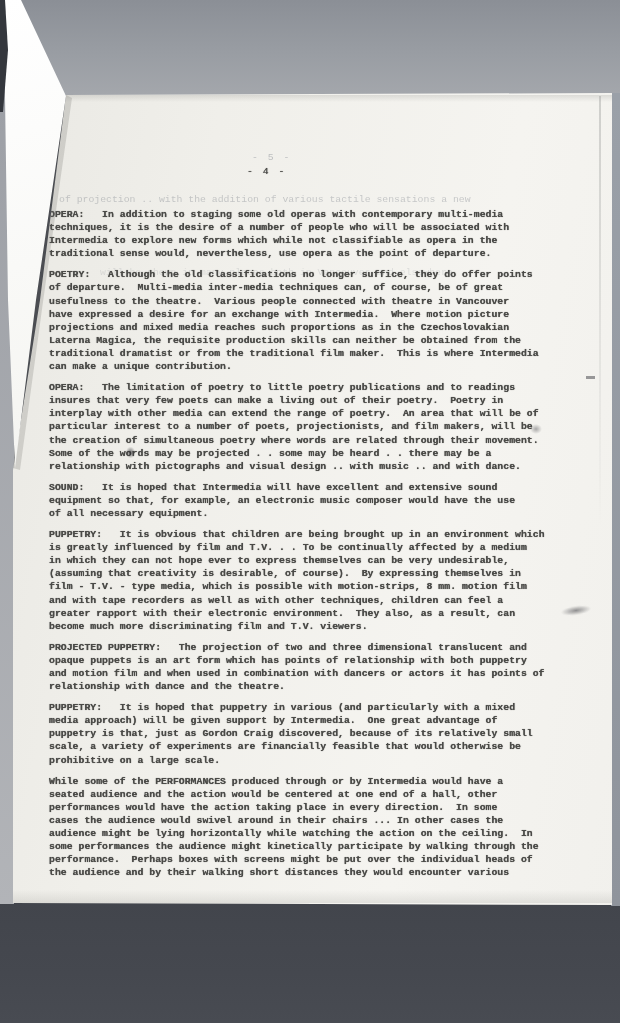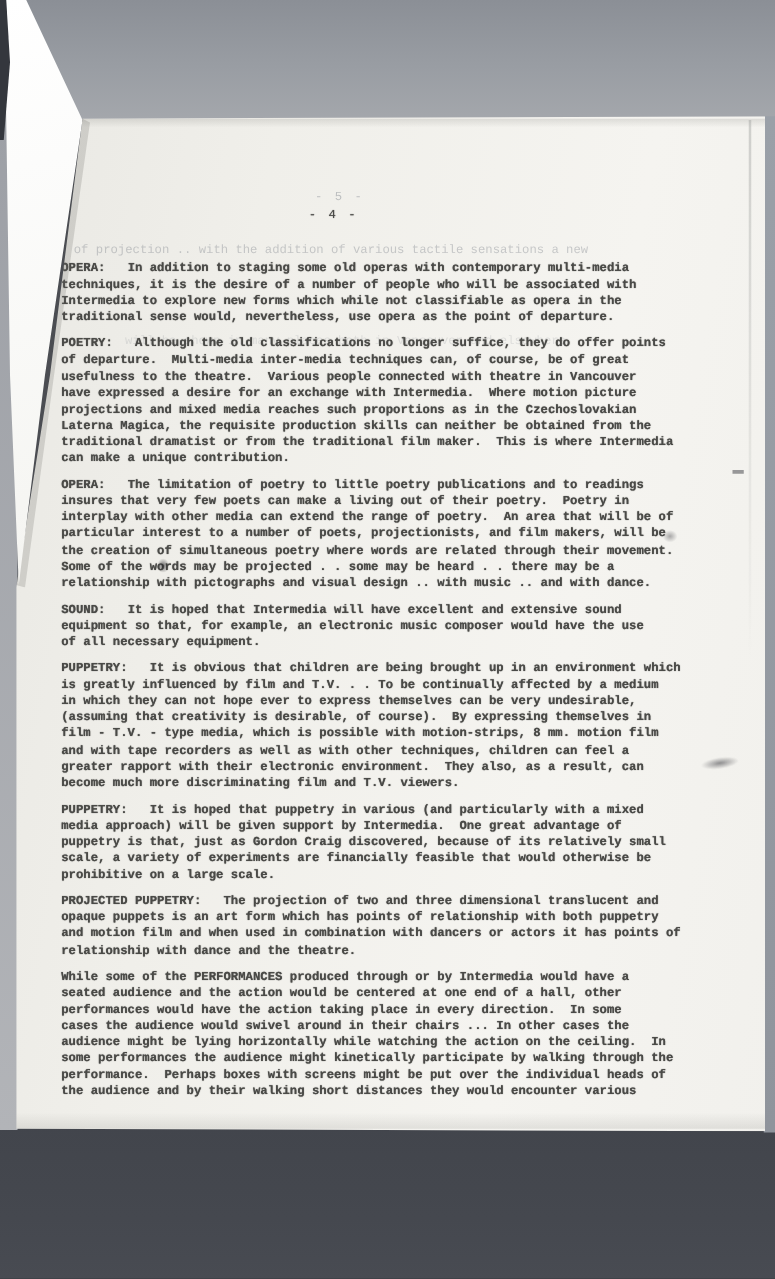--- a/index.html
+++ b/index.html
@@ -161,29 +161,29 @@
 equipment so that, for example, an electronic music composer would have the use
 of all necessary equipment.</span></div>
       <div class="para"><span>PUPPETRY:</span><span>   It is obvious that children are being brought up in an environment which
 is greatly influenced by film and T.V. . . To be continually affected by a medium
 in which they can not hope ever to express themselves can be very undesirable,
 (assuming that creativity is desirable, of course).  By expressing themselves in
 film - T.V. - type media, which is possible with motion-strips, 8 mm. motion film
 and with tape recorders as well as with other techniques, children can feel a
 greater rapport with their electronic environment.  They also, as a result, can
 become much more discriminating film and T.V. viewers.</span></div>
+      <div class="para"><span>PROJECTED PUPPETRY:</span><span>   The projection of two and three dimensional translucent and
+opaque puppets is an art form which has points of relationship with both puppetry
+and motion film and when used in combination with dancers or actors it has points of
+relationship with dance and the theatre.</span></div>
       <div class="para"><span>PUPPETRY:</span><span>   It is hoped that puppetry in various (and particularly with a mixed
 media approach) will be given support by Intermedia.  One great advantage of
 puppetry is that, just as Gordon Craig discovered, because of its relatively small
 scale, a variety of experiments are financially feasible that would otherwise be
 prohibitive on a large scale.</span></div>
-      <div class="para"><span>PROJECTED PUPPETRY:</span><span>   The projection of two and three dimensional translucent and
-opaque puppets is an art form which has points of relationship with both puppetry
-and motion film and when used in combination with dancers or actors it has points of
-relationship with dance and the theatre.</span></div>
       <div class="para"><span>While some of the PERFORMANCES produced through or by Intermedia would have a
 seated audience and the action would be centered at one end of a hall, other
 performances would have the action taking place in every direction.  In some
 cases the audience would swivel around in their chairs ... In other cases the
 audience might be lying horizontally while watching the action on the ceiling.  In
 some performances the audience might kinetically participate by walking through the
 performance.  Perhaps boxes with screens might be put over the individual heads of
 the audience and by their walking short distances they would encounter various</span></div>
     </div>
 

